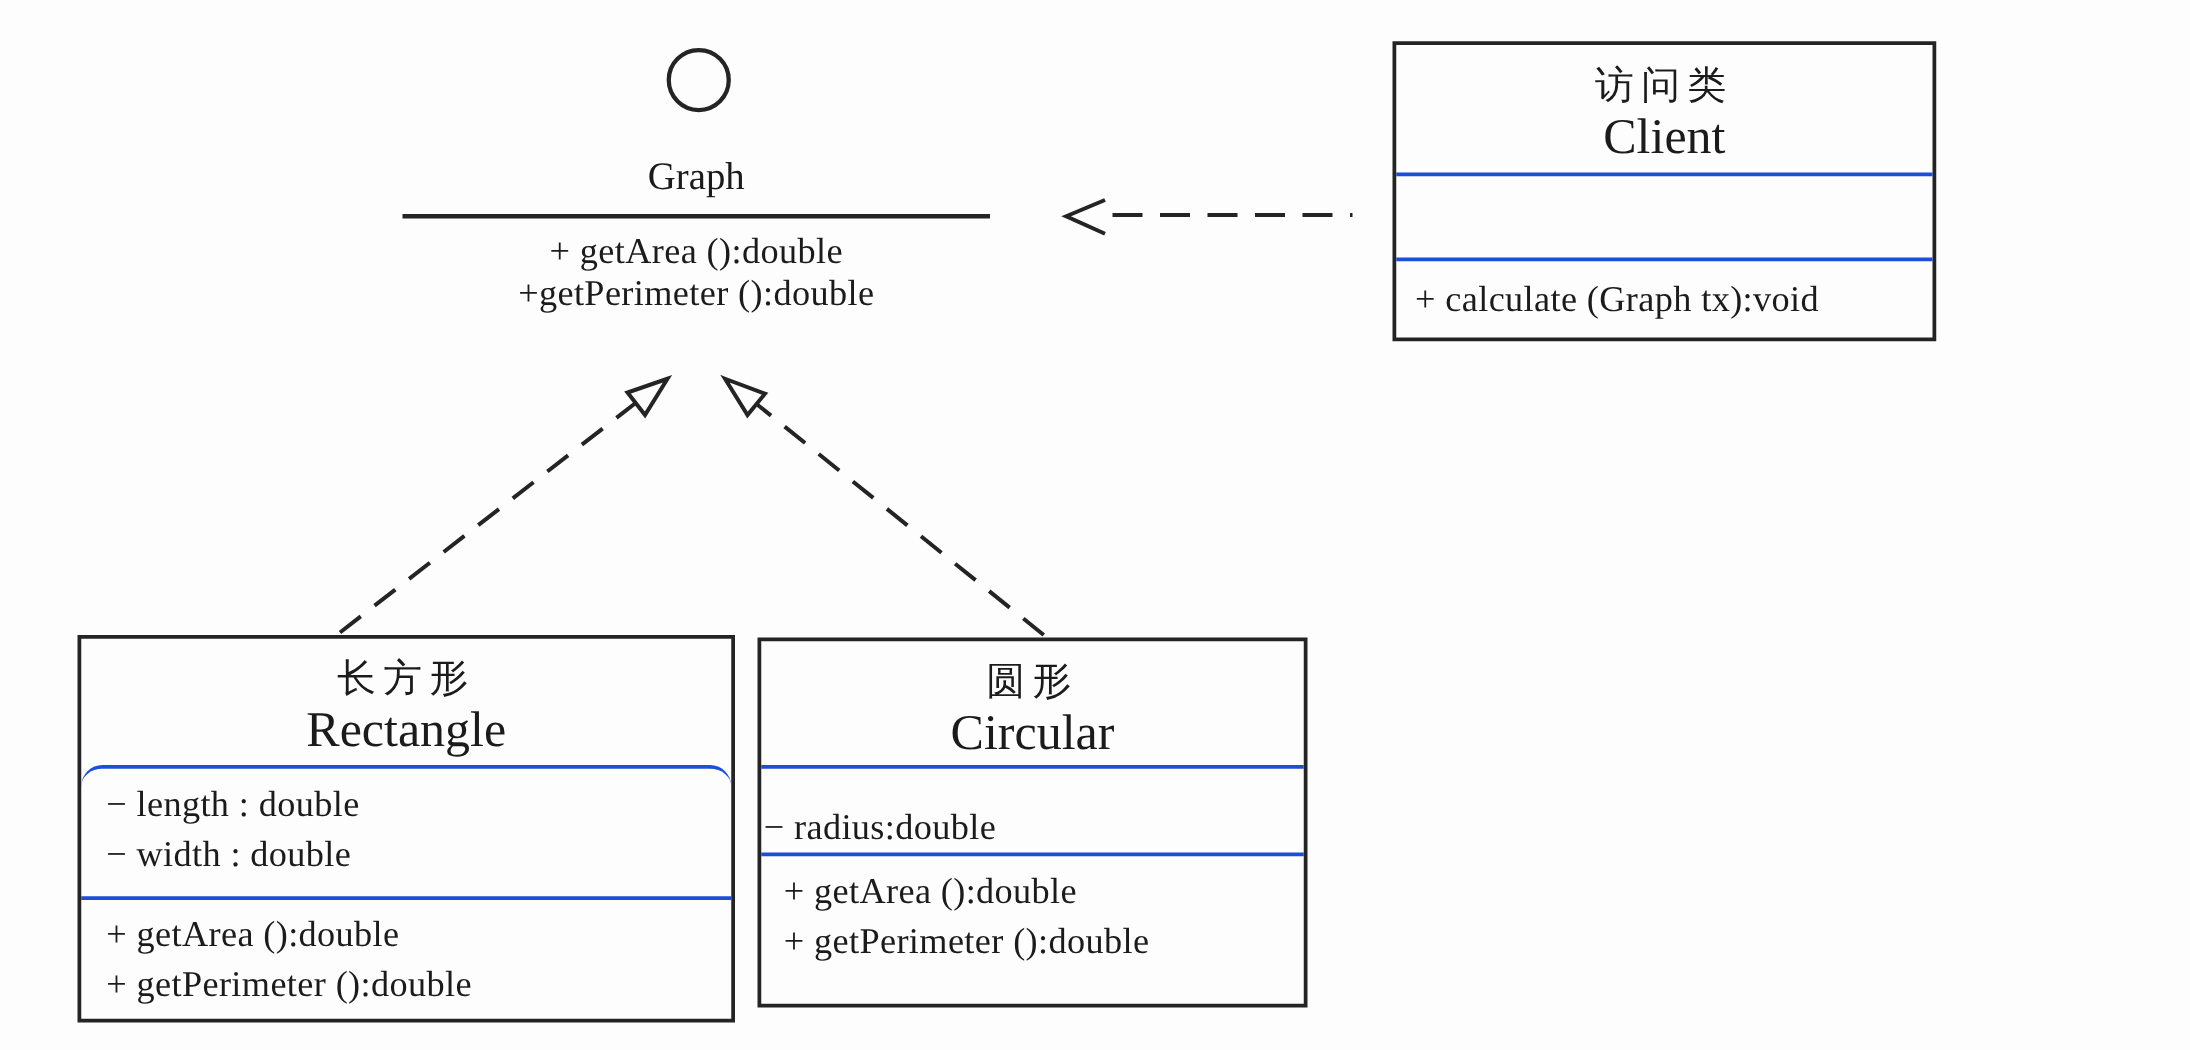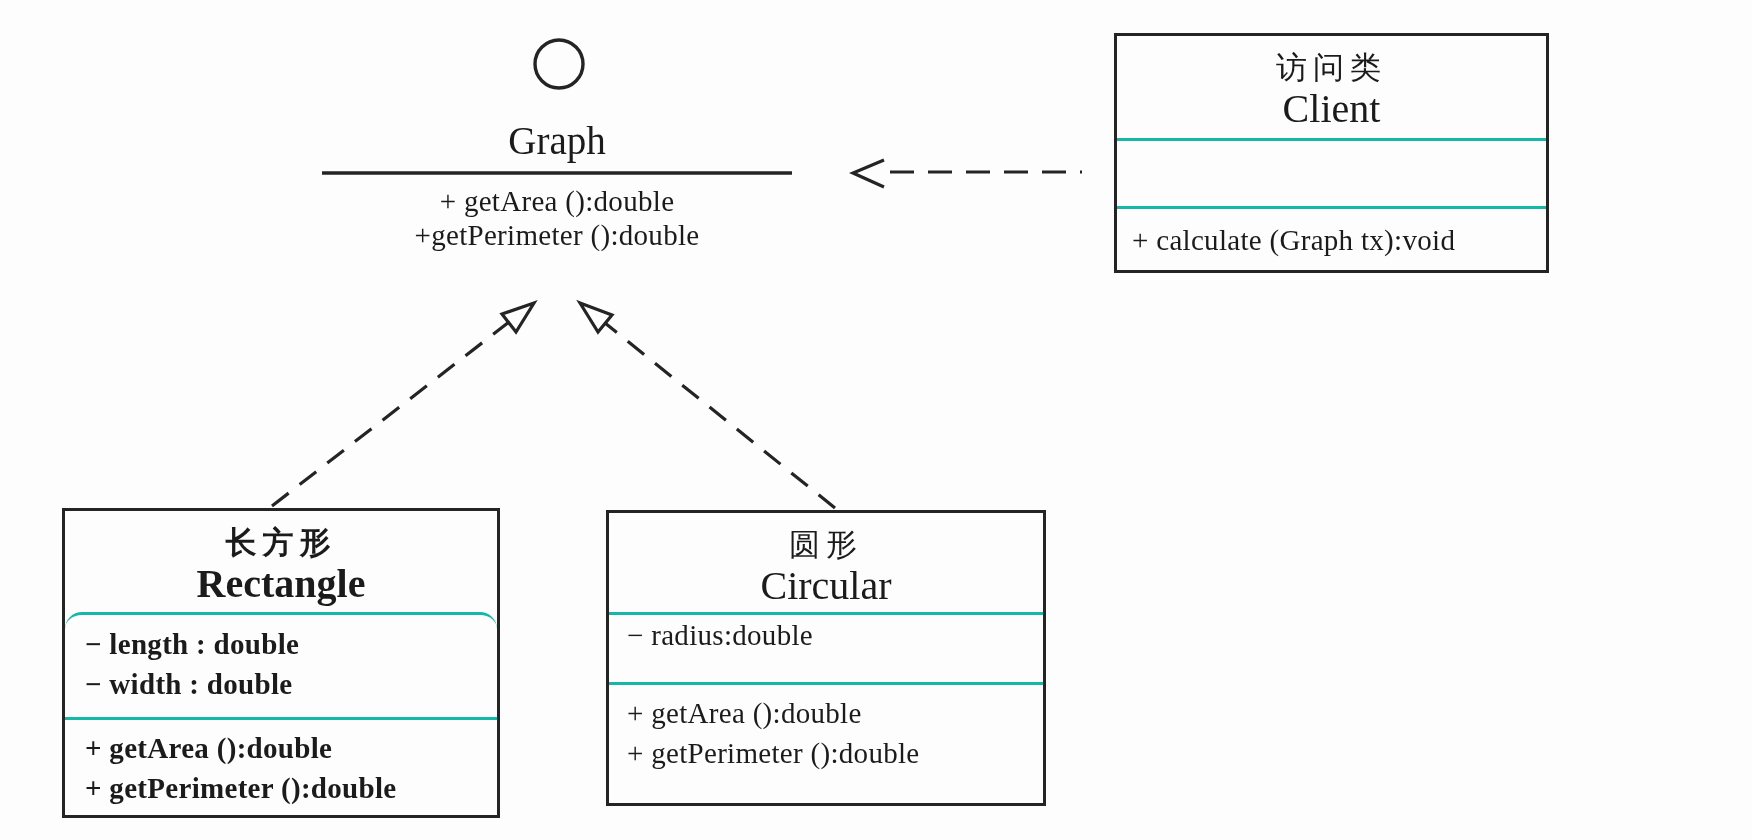--- a/index.html
+++ b/index.html
@@ -21,21 +21,21 @@
     left: 0; top: 0;
     width: 1752px;
     height: 840px;
   }
   
   .iface-name {
     position: absolute;
     left: 322px; top: 124px;
     width: 470px;
     text-align: center;
-    font-size: 39px;
+    font-size: 31px;
     line-height: 34px;
   }
   .iface-methods {
     position: absolute;
     left: 300px; top: 184px;
     width: 514px;
     text-align: center;
     font-size: 29px;
     line-height: 34px;
     letter-spacing: 0.3px;
@@ -47,21 +47,21 @@
     border: 3px solid #242424;
     background: #fdfdfd;
     display: flex;
     flex-direction: column;
   }
   .classbox .sec {
     box-sizing: border-box;
     overflow: hidden;
   }
   .classbox .sec + .sec {
-    border-top: 3px solid #14b8a6;
+    border-top: 3px solid #1d4ed8;
   }
   .classbox .title {
     text-align: center;
     padding-top: 11px;
   }
   .title .zh {
     font-size: 31px;
     line-height: 41px;
     letter-spacing: 6px;
   }
@@ -76,28 +76,28 @@
   .classbox .members .line {
     line-height: 40px;
     white-space: nowrap;
   }
   
   .box-client   { left: 1082px; top: 33px;  width: 435px; height: 240px; margin-left: 32px; }
   .box-client .sec-title   { height: 102px; }
   .box-client .sec-attrs   { height: 68px; }
   .box-client .sec-methods { height: 64px; display: flex; align-items: center; padding-left: 15px; }
   
-  .box-rect     { left: 62px;  top: 508px; width: 438px; height: 310px; font-weight: bold; }
+  .box-rect     { left: 62px;  top: 508px; width: 526px; height: 310px; }
   .box-rect .sec-title   { height: 101px; }
   .box-rect .sec-attrs   { height: 105px; padding: 9px 0 0 20px; border-radius: 17px; }
   .box-rect .sec-methods { height: 98px;  padding: 8px 0 0 20px; }
   
   .box-circ     { left: 606px; top: 510px; width: 440px; height: 296px; }
   .box-circ .sec-title   { height: 99px; }
-  .box-circ .sec-attrs   { height: 70px; display: flex; align-items: flex-start; padding-left: 18px; }
+  .box-circ .sec-attrs   { height: 70px; display: flex; align-items: flex-end; padding-left: 2px; }
   .box-circ .sec-methods { height: 97px; padding: 8px 0 0 18px; }
 </style>
 </head>
 <body>
 
 <div class="canvas">
 
   <svg class="overlay" viewBox="0 0 1752 840" xmlns="http://www.w3.org/2000/svg">
 
     <circle cx="559" cy="64" r="24" fill="none" stroke="#242424" stroke-width="3.4"></circle>

